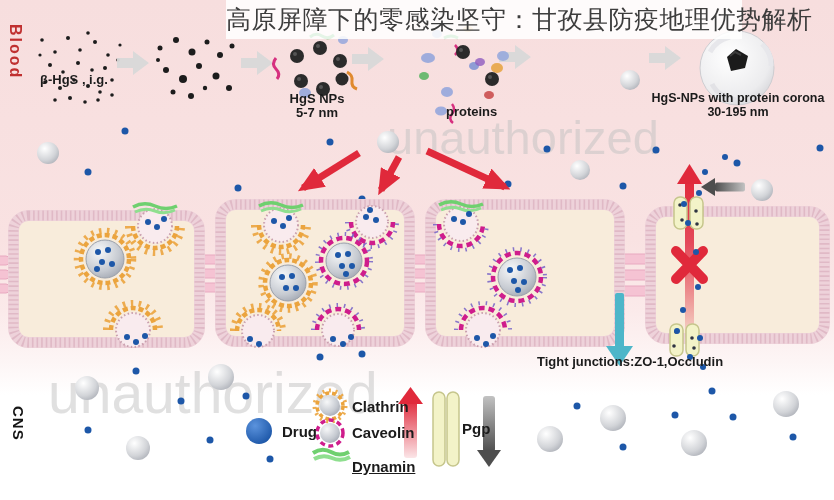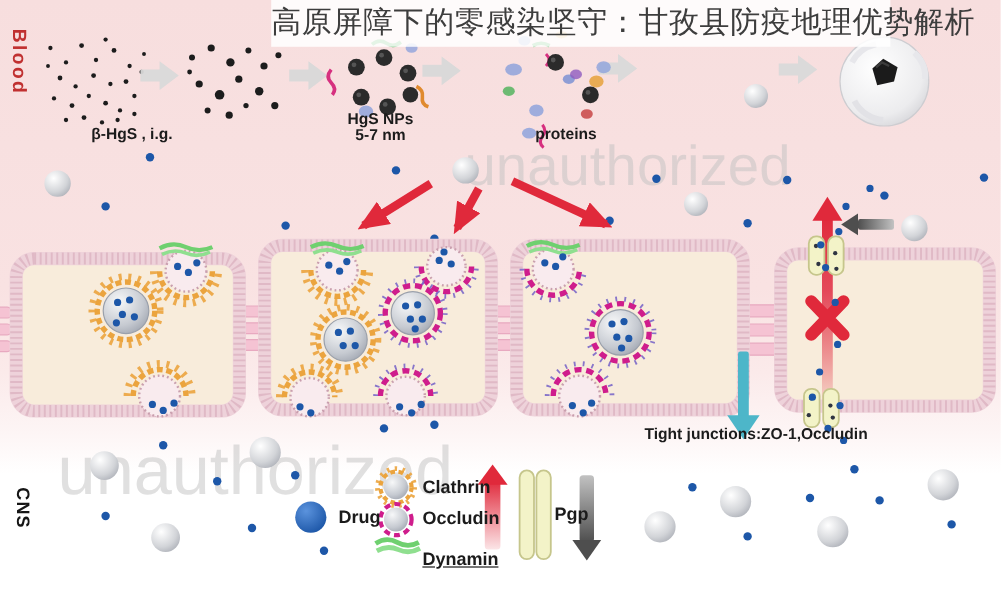--- a/index.html
+++ b/index.html
@@ -10,21 +10,21 @@
   }
   #art{position:absolute;left:0;top:0;z-index:2;}
   .t{position:absolute;z-index:3;color:#1b1b1b;font-family:"Liberation Sans",sans-serif;}
   .title{
     left:226px;top:0;width:516px;height:39px;background:rgba(255,255,255,.86);
     font-size:25px;color:#3d3d3d;text-align:center;line-height:39px;letter-spacing:.5px;white-space:nowrap;z-index:4;
   }
   .blood{left:6px;top:24px;writing-mode:vertical-rl;font-size:16px;font-weight:700;color:#c03030;letter-spacing:2px;}
   .cns{left:10px;top:406px;writing-mode:vertical-rl;font-size:15px;font-weight:700;color:#151515;letter-spacing:1px;}
   .lbl{font-size:13px;font-weight:600;}
-  .s1{left:40px;top:104px;margin-left:36px;}
+  .s1{left:40px;top:72px;}
   .s3{left:275px;top:92px;width:84px;text-align:center;line-height:14px;}
   .s4{left:446px;top:104px;}
   .s5{left:642px;top:91px;width:192px;text-align:center;line-height:14px;font-size:12.5px;}
   .jn{left:537px;top:354px;font-size:13px;font-weight:600;line-height:16px;}
   .lg{font-size:15px;font-weight:600;}
   .lg-drug{left:282px;top:423px;}
   .lg-cla{left:352px;top:398px;}
   .lg-cav{left:352px;top:424px;}
   .lg-dyn{left:352px;top:458px;text-decoration:underline;}
   .lg-pgp{left:462px;top:420px;}
@@ -457,24 +457,28 @@
   <div class="t title">高原屏障下的零感染坚守：甘孜县防疫地理优势解析</div>
   <div class="t blood">Blood</div>
   <div class="t cns">CNS</div>
 
   <div class="t lbl s1">β-HgS , i.g.</div>
   <div class="t lbl s3">
     <div>HgS NPs</div>
     <div>5-7 nm</div>
   </div>
   <div class="t lbl s4">proteins</div>
+  <div class="t lbl s5">
+    <div>HgS-NPs with protein corona</div>
+    <div>30-195 nm</div>
+  </div>
 
   <div class="t jn">
     <div>Tight junctions:ZO-1,Occludin</div>
   </div>
 
   <div class="t lg lg-drug">Drug</div>
   <div class="t lg lg-cla">Clathrin</div>
-  <div class="t lg lg-cav">Occludin</div>
+  <div class="t lg lg-cav">Caveolin</div>
   <div class="t lg lg-dyn">Dynamin</div>
   <div class="t lg lg-pgp">Pgp</div>
 
 </div>
 
 </body></html>

